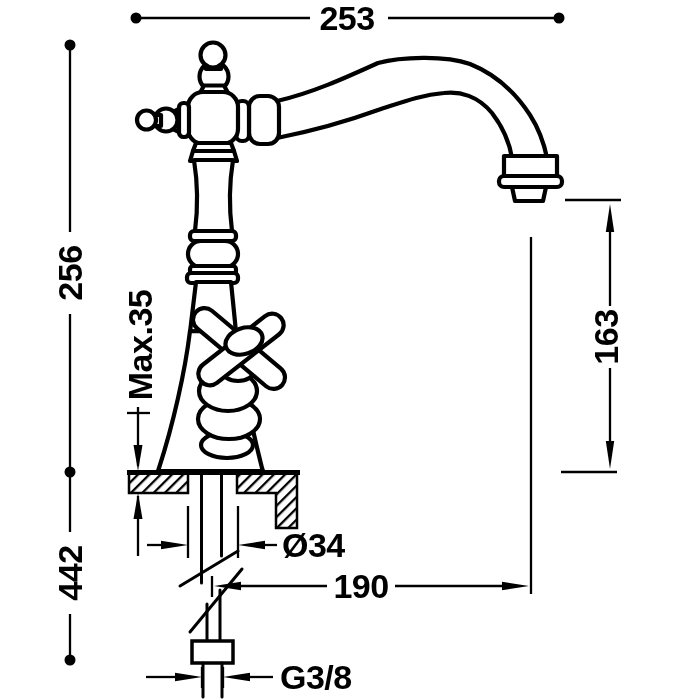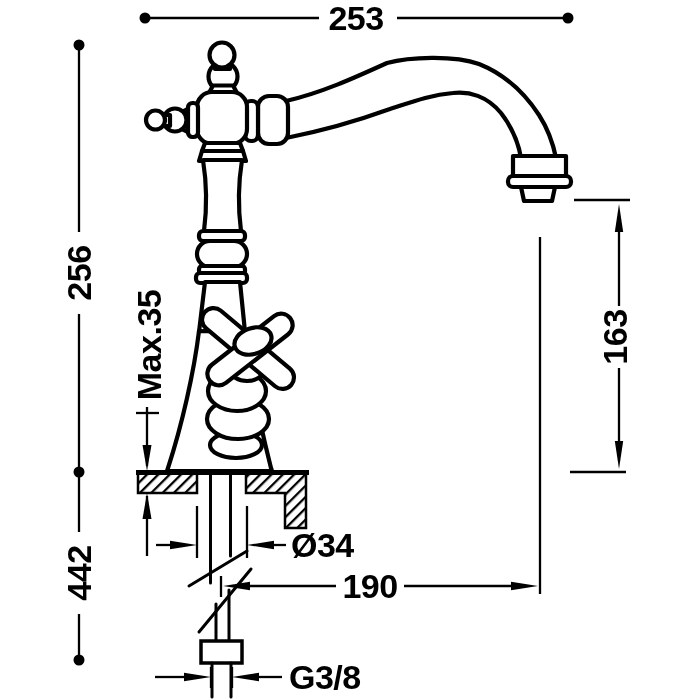--- a/index.html
+++ b/index.html
@@ -9,21 +9,20 @@
     width: 700px;
     height: 700px;
     overflow: hidden;
     font-family: "Liberation Sans", sans-serif;
   }
   .canvas {
     position: relative;
     width: 656px;
     height: 700px;
     background: #ffffff;
-    padding-left: 9px;
   }
   svg { display: block; }
   .dim-text {
     font-family: "Liberation Sans", sans-serif;
     font-weight: bold;
     font-size: 34px;
     fill: #000000;
     letter-spacing: -0.5px;
   }
   .outline {

